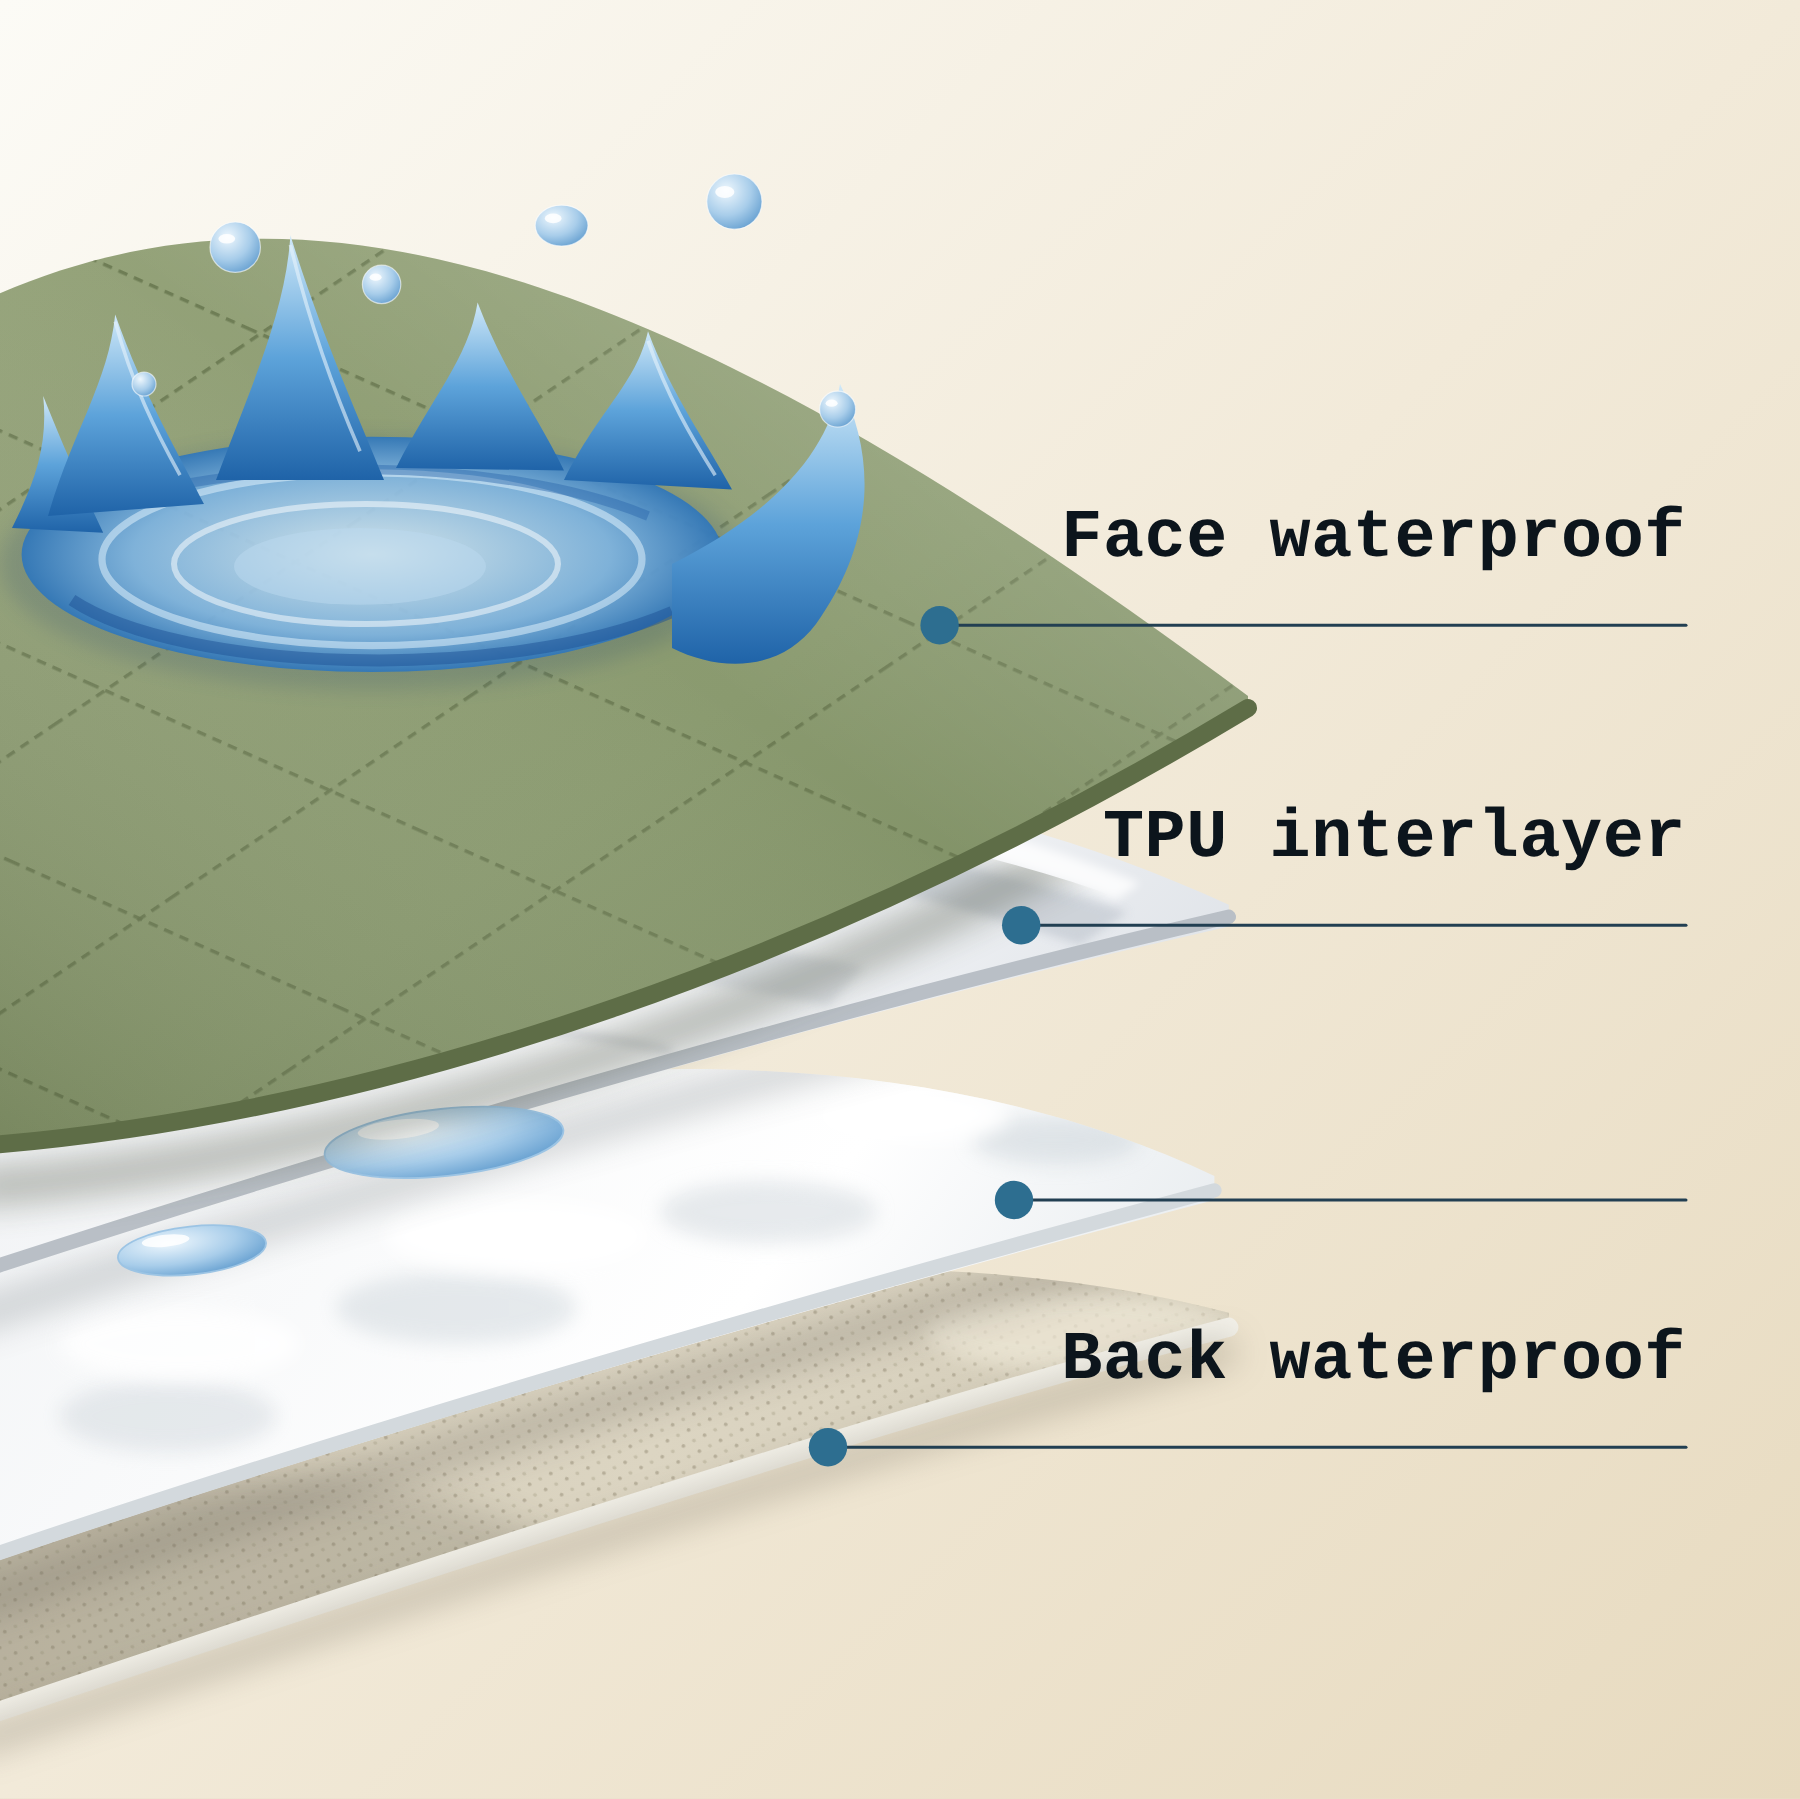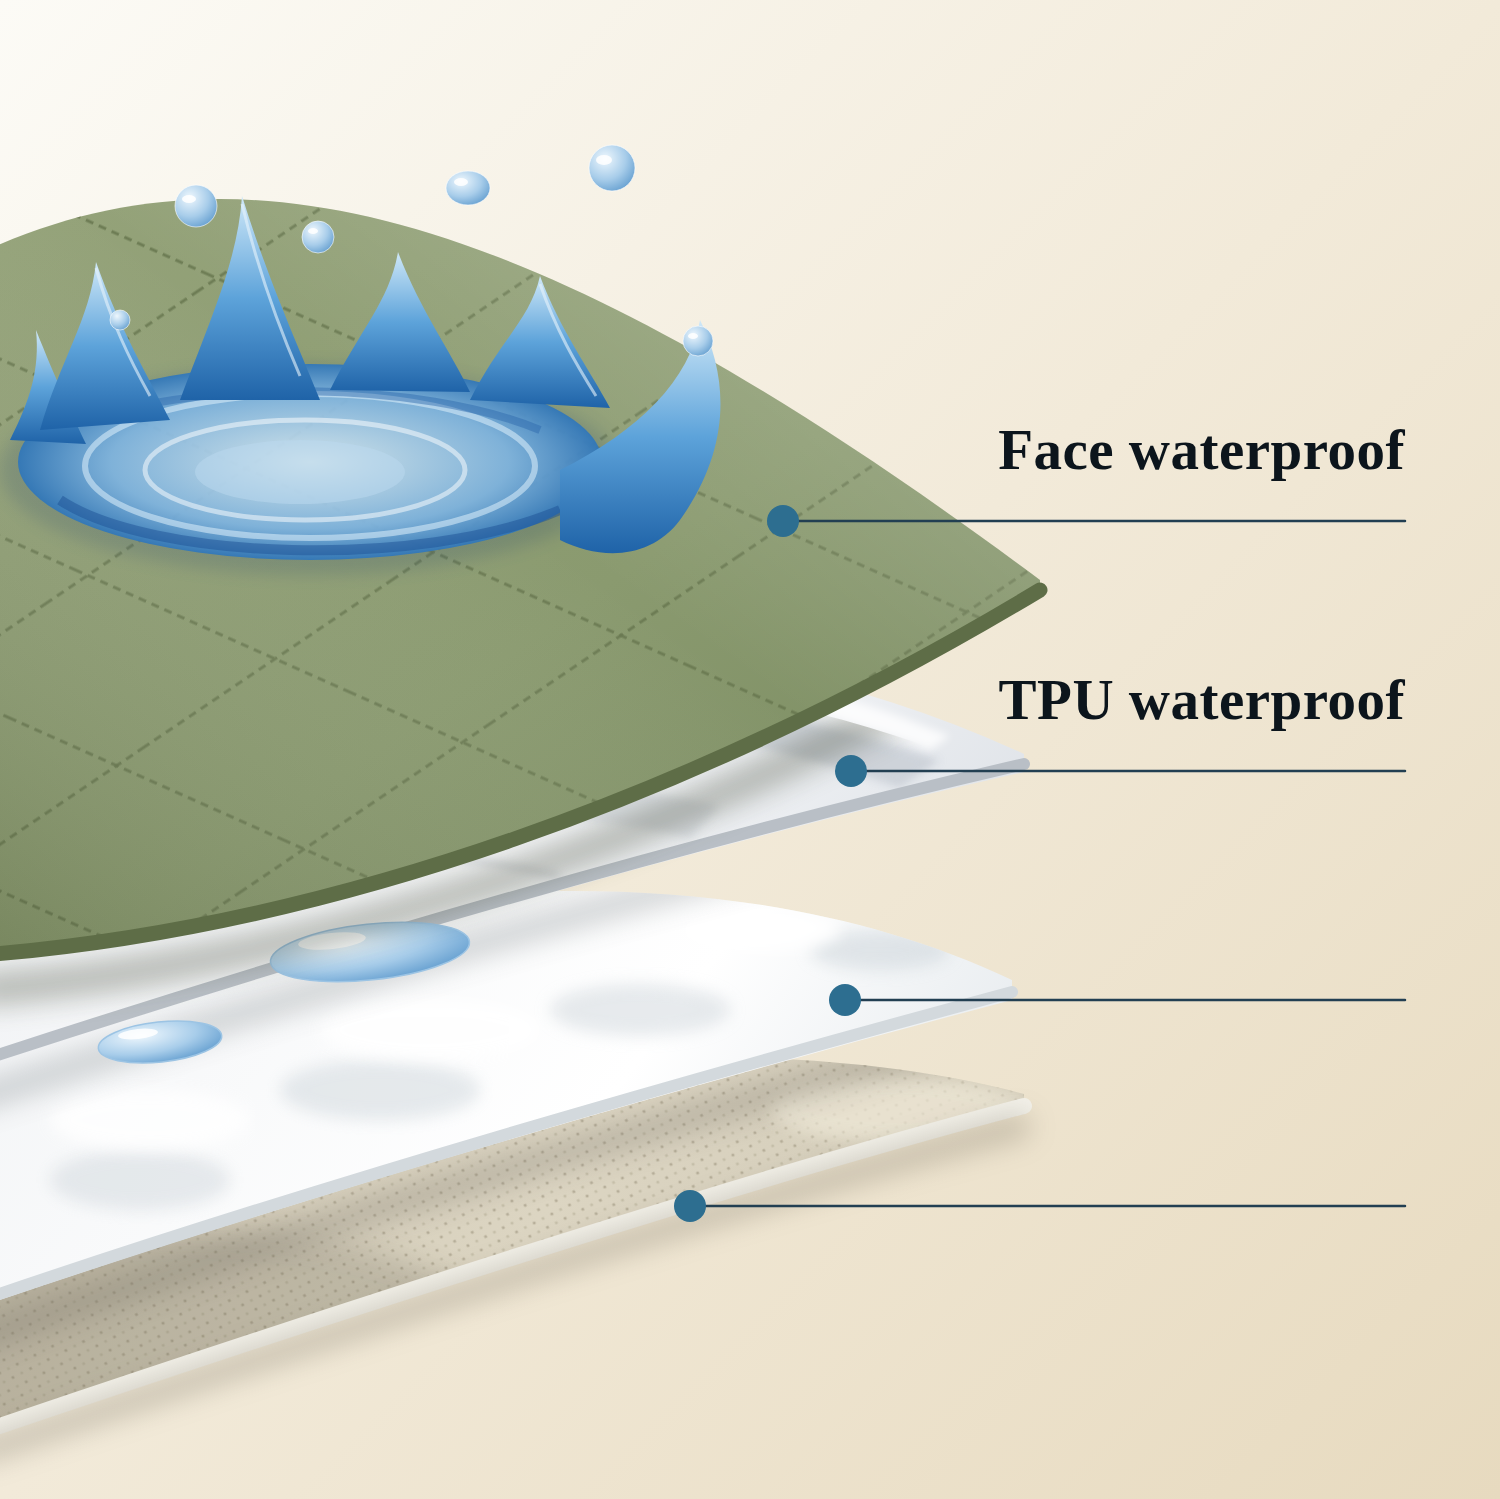--- a/index.html
+++ b/index.html
@@ -1,20 +1,20 @@
 <!DOCTYPE html>
 <html><head>
 <meta charset="utf-8">
 <style>
   html,body{margin:0;padding:0;background:#e9decb;}
   .stage{
     position:relative;
     width:1500px;height:1499px;
     overflow:hidden;
-    font-family:Liberation Serif, serif;
+    font-family:Liberation Mono, monospace;
   }
   .stage svg{position:absolute;left:0;top:0;}
   .callout-label{
     position:absolute;
     right:95px;
     text-align:right;
     white-space:nowrap;
     font-size:57px;
     line-height:1.15;
     font-weight:600;
@@ -225,15 +225,16 @@
       <circle cx="845" cy="1000" r="16" fill="#2d6e90"></circle>
     </g>
     <g>
       <line x1="690" y1="1206" x2="1405" y2="1206" stroke="#223f52" stroke-width="2.5"></line>
       <circle cx="690" cy="1206" r="16" fill="#2d6e90"></circle>
     </g>
   </g>
 </svg>
 
 <div class="callout-label l1">Face waterproof</div>
-<div class="callout-label l2">TPU waterproof</div>
+<div class="callout-label l2">TPU interlayer</div>
+<div class="callout-label l4">Back waterproof</div>
 
 </div>
 
 </body></html>

